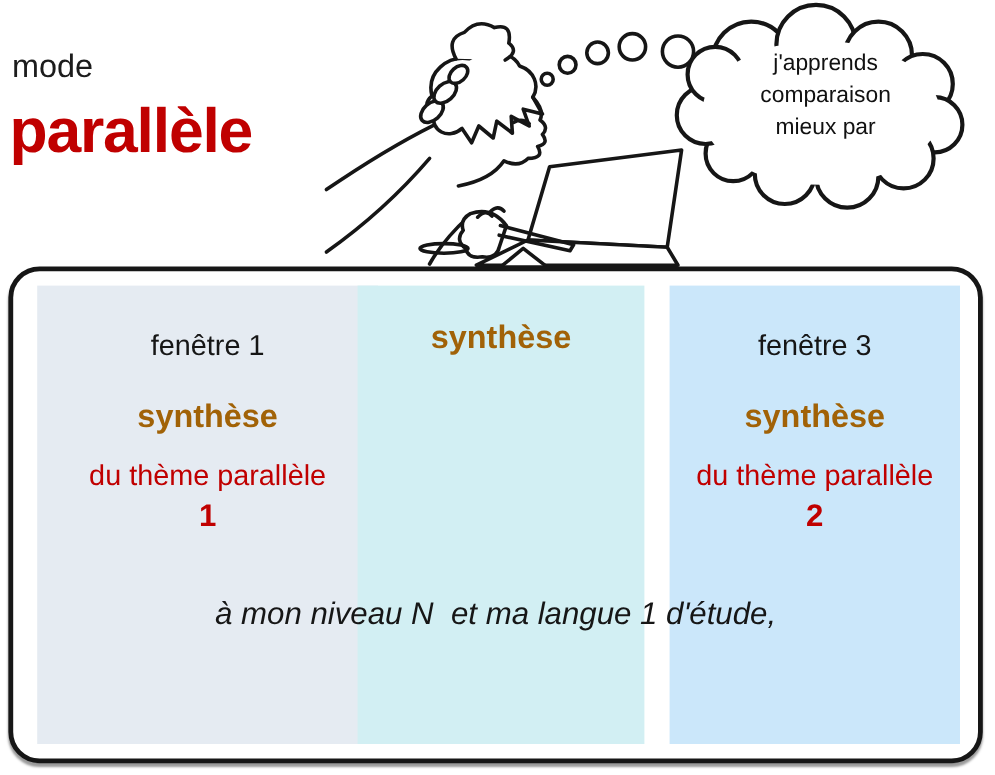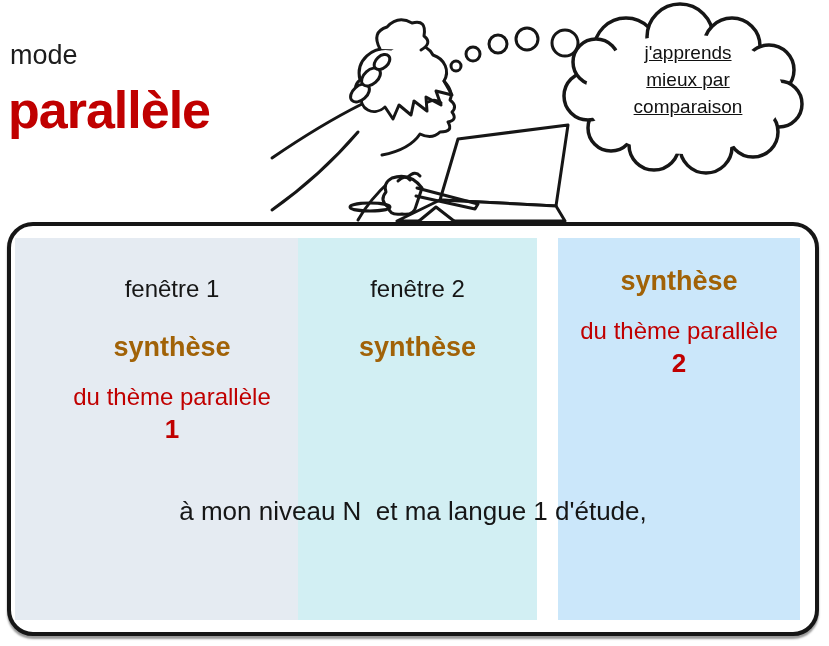--- a/index.html
+++ b/index.html
@@ -9,36 +9,36 @@
   }
   
   .kicker{position:absolute;left:10px;top:40px;font-size:27px;color:#1c1c1c;}
   .title{position:absolute;left:8px;top:80px;font-size:52px;font-weight:bold;color:#C00000;letter-spacing:-1px;text-align:center;}
   
   .sketch{position:absolute;left:270px;top:8px;width:320px;height:216px;overflow:visible;z-index:3;}
   
   .cloud{position:absolute;left:556px;top:4px;width:264px;height:172px;z-index:2;}
   .cloud svg{position:absolute;left:0;top:0;width:100%;height:100%;overflow:visible;}
   .cloud-text{position:absolute;left:28px;right:28px;top:35px;text-align:center;
-    font-size:19px;line-height:27px;color:#111;text-decoration:underline;}
+    font-size:19px;line-height:27px;color:#111;}
   
   .board{position:absolute;left:7px;top:222px;width:812px;height:414px;
     box-sizing:border-box;border:4px solid #161616;border-radius:26px;background:#fff;
     box-shadow:0 3px 2px rgba(0,0,0,0.40);}
   .window{position:absolute;top:12px;height:382px;text-align:center;}
-  .w1{left:4px;width:284px;background:#E5EBF2;padding-left:15px;}
+  .w1{left:20px;width:284px;background:#E5EBF2;}
   .w2{left:287px;width:239px;background:#D2EFF3;}
   .w3{left:547px;width:242px;background:#CBE7FA;}
   .win-label{margin:36px 0 0 0;font-size:24px;color:#161616;line-height:30px;}
   .win-heading{margin:26px 0 0 0;font-size:27px;font-weight:bold;color:#a16207;line-height:34px;}
   .win-detail{margin:16px 0 0 0;font-size:24px;color:#C00000;line-height:33px;}
   .win-detail2{margin:0;font-size:26px;color:#C00000;line-height:33px;}
   .num{font-weight:bold;}
   .footer-line{position:absolute;left:0;right:0;text-align:center;font-size:26px;
-    color:#161616;line-height:34px;white-space:pre-wrap;z-index:5;}
+    color:#161616;line-height:34px;white-space:pre-wrap;z-index:5;font-style:italic;}
   .fl1{top:268px;}
   .fl2{top:315px;}
 </style>
 </head>
 <body>
 
 <div id="stage">
 
   <div class="kicker">mode</div>
   <div class="title">parallèle</div>
@@ -95,40 +95,40 @@
         <circle cx="150" cy="143" r="26"></circle>
         <circle cx="98" cy="141" r="25"></circle>
         <circle cx="55" cy="124" r="23"></circle>
         <circle cx="32" cy="92" r="24"></circle>
         <circle cx="40" cy="58" r="23"></circle>
       </g>
       <ellipse cx="128" cy="90" rx="99" ry="60" fill="#fff"></ellipse>
     </svg>
     <div class="cloud-text">
       <div>j'apprends</div>
+      <div>comparaison</div>
       <div>mieux par</div>
-      <div>comparaison</div>
     </div>
   </div>
 
   <div class="board">
 
     <div class="window w1">
       <div class="win-label">fenêtre 1</div>
       <div class="win-heading">synthèse</div>
       <div class="win-detail">du thème parallèle</div>
       <div class="win-detail2 num">1</div>
     </div>
 
     <div class="window w2">
-      <div class="win-label">fenêtre 2</div>
       <div class="win-heading">synthèse</div>
     </div>
 
     <div class="window w3">
+      <div class="win-label">fenêtre 3</div>
       <div class="win-heading">synthèse</div>
       <div class="win-detail">du thème parallèle</div>
       <div class="win-detail2 num">2</div>
     </div>
 
     <div class="footer-line fl1">à mon niveau N  et ma langue 1 d'étude,</div>
   </div>
 
 </div>
 

